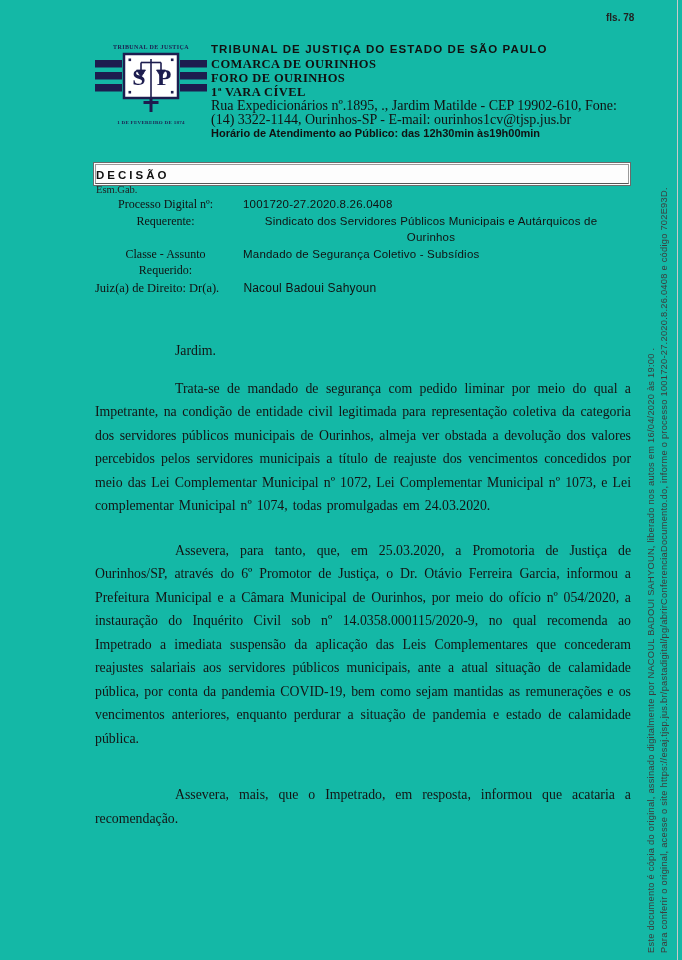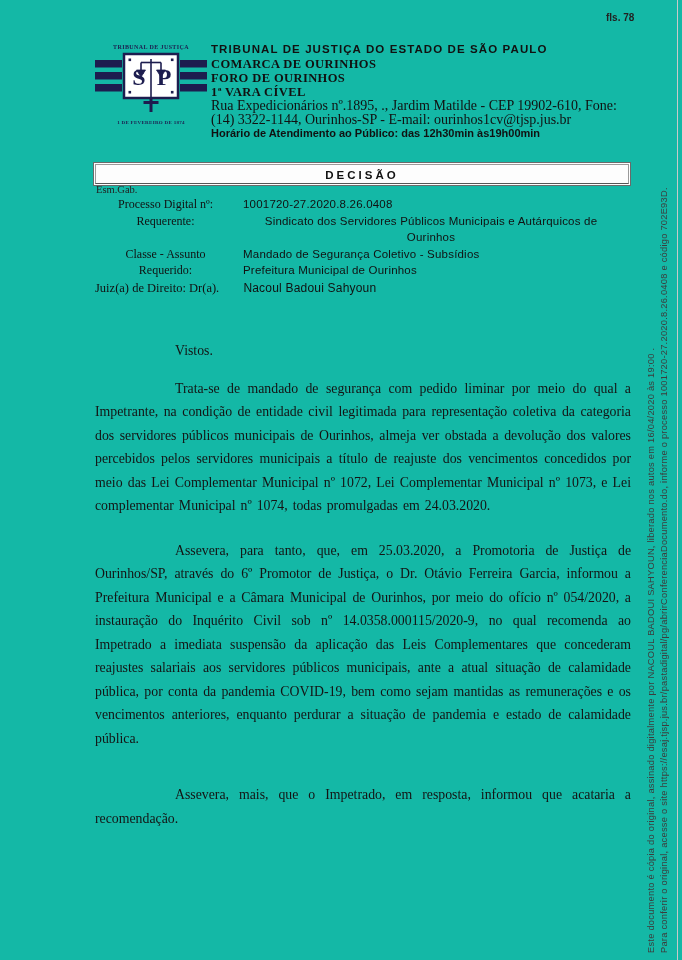--- a/index.html
+++ b/index.html
@@ -17,21 +17,21 @@
   .header-text { margin-left:4px; padding-top:2px; }
   .ht-court { font-family:"Liberation Sans",sans-serif; font-size:11.5px; font-weight:700;
               letter-spacing:1.1px; color:#111; line-height:15px; }
   .ht-bold-serif { font-size:12.5px; font-weight:700; letter-spacing:.4px; line-height:14px; color:#111; }
   .ht-serif { font-size:14px; line-height:13.5px; color:#111; }
   .ht-hours { font-family:"Liberation Sans",sans-serif; font-size:11px; font-weight:700;
               line-height:14px; color:#111; }
   
   .decisao-outer { position:absolute; top:162px; left:93px; width:538px;
                    border:1px solid #6a6a6a; padding:1px; background:#fdfdfd; }
-  .decisao-inner { border:1px solid #9a9a9a; border-bottom-color:#555; text-align:center; }
+  .decisao-inner { border:1px solid #9a9a9a; border-bottom-color:#555; text-align:left; }
   .decisao-title { font-family:"Liberation Sans",sans-serif; font-size:11.5px; font-weight:700;
                    letter-spacing:3px; color:#111; line-height:14px; }
   .esm { position:absolute; top:184px; left:96px; font-size:10.5px; color:#222; }
   
   .fields { position:absolute; top:196px; left:88px; width:531px;text-align:center; }
   .field-row { display:flex; line-height:16.5px; }
   .field-label { width:155px; flex:0 0 auto; font-size:12px; color:#111; }
   .field-value { font-family:"Liberation Sans",sans-serif; font-size:11.5px; font-weight:500;
                  letter-spacing:.2px; color:#111; }
   
@@ -132,31 +132,30 @@
     <div class="field-row">
       <span class="field-label">Requerente:</span>
       <span class="field-value">Sindicato dos Servidores Públicos Municipais e Autárquicos de Ourinhos</span>
     </div>
     <div class="field-row">
       <span class="field-label">Classe - Assunto</span>
       <span class="field-value">Mandado de Segurança Coletivo - Subsídios</span>
     </div>
     <div class="field-row">
       <span class="field-label">Requerido:</span>
-      <span class="field-value">Prefeitura Municipal de Ourinhos</span>
     </div>
   </div>
 
   <div class="juiz">
     <span>Juiz(a) de Direito: Dr(a).</span>
     <span class="name">Nacoul Badoui Sahyoun</span>
   </div>
 
   <div class="doc-body">
-    <p class="vistos">Vistos.</p>
+    <p class="vistos">Jardim.</p>
     <p class="p1">Trata-se de mandado de segurança com pedido liminar por meio do qual a Impetrante, na condição de entidade civil legitimada para representação coletiva da categoria dos servidores públicos municipais de Ourinhos, almeja ver obstada a devolução dos valores percebidos pelos servidores municipais a título de reajuste dos vencimentos concedidos por meio das Lei Complementar Municipal nº 1072, Lei Complementar Municipal nº 1073, e Lei complementar Municipal nº 1074, todas promulgadas em 24.03.2020.</p>
     <p class="p2">Assevera, para tanto, que, em 25.03.2020, a Promotoria de Justiça de Ourinhos/SP, através do 6º Promotor de Justiça, o Dr. Otávio Ferreira Garcia, informou a Prefeitura Municipal e a Câmara Municipal de Ourinhos, por meio do ofício nº 054/2020, a instauração do Inquérito Civil sob nº 14.0358.000115/2020-9, no qual recomenda ao Impetrado a imediata suspensão da aplicação das Leis Complementares que concederam reajustes salariais aos servidores públicos municipais, ante a atual situação de calamidade pública, por conta da pandemia COVID-19, bem como sejam mantidas as remunerações e os vencimentos anteriores, enquanto perdurar a situação de pandemia e estado de calamidade pública.</p>
     <p class="p3">Assevera, mais, que o Impetrado, em resposta, informou que acataria a recomendação.</p>
   </div>
 
   <div class="side-line side-line-1">Este documento é cópia do original, assinado digitalmente por NACOUL BADOUI SAHYOUN, liberado nos autos em 16/04/2020 às 19:00 .</div>
   <div class="side-line side-line-2">Para conferir o original, acesse o site https://esaj.tjsp.jus.br/pastadigital/pg/abrirConferenciaDocumento.do, informe o processo 1001720-27.2020.8.26.0408 e código 702E93D.</div>
   <div class="edge-rule"></div>
 
 </div>

